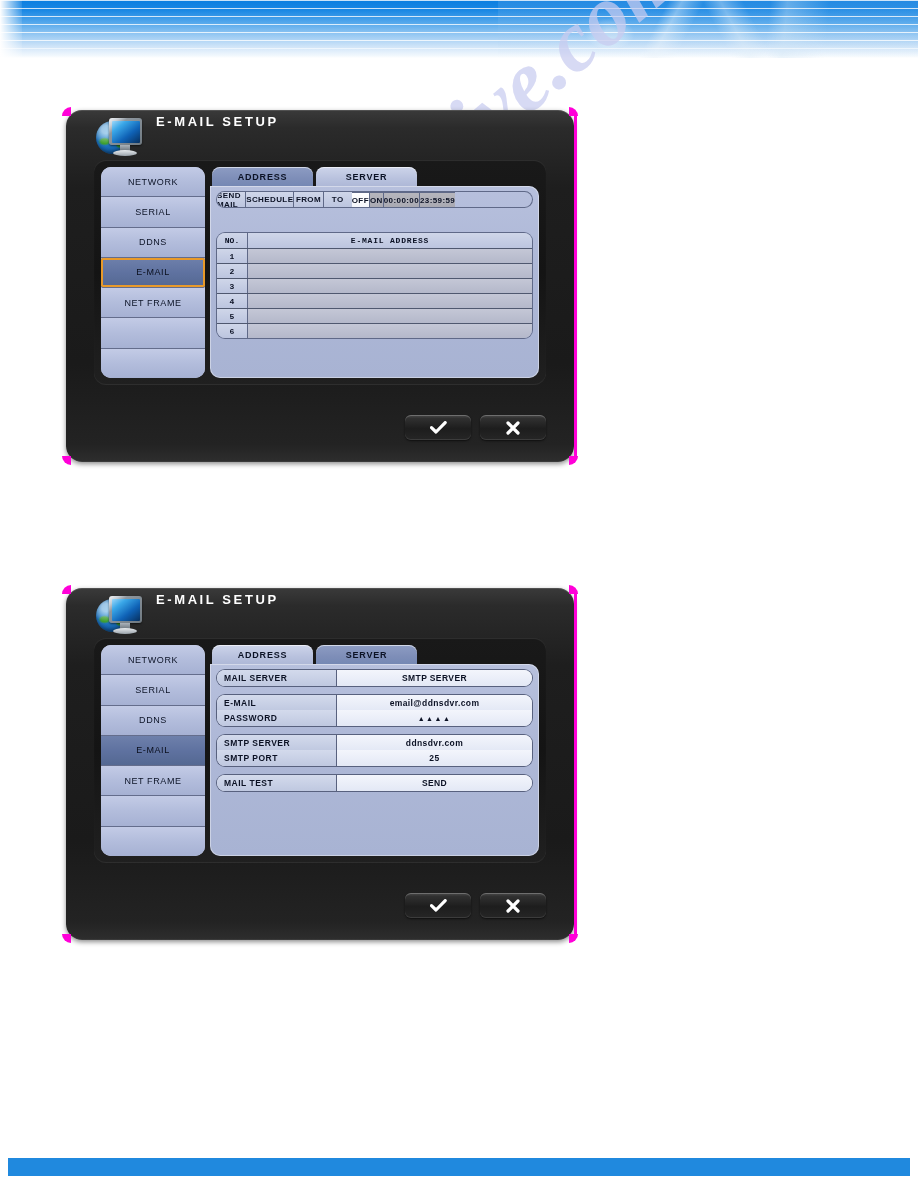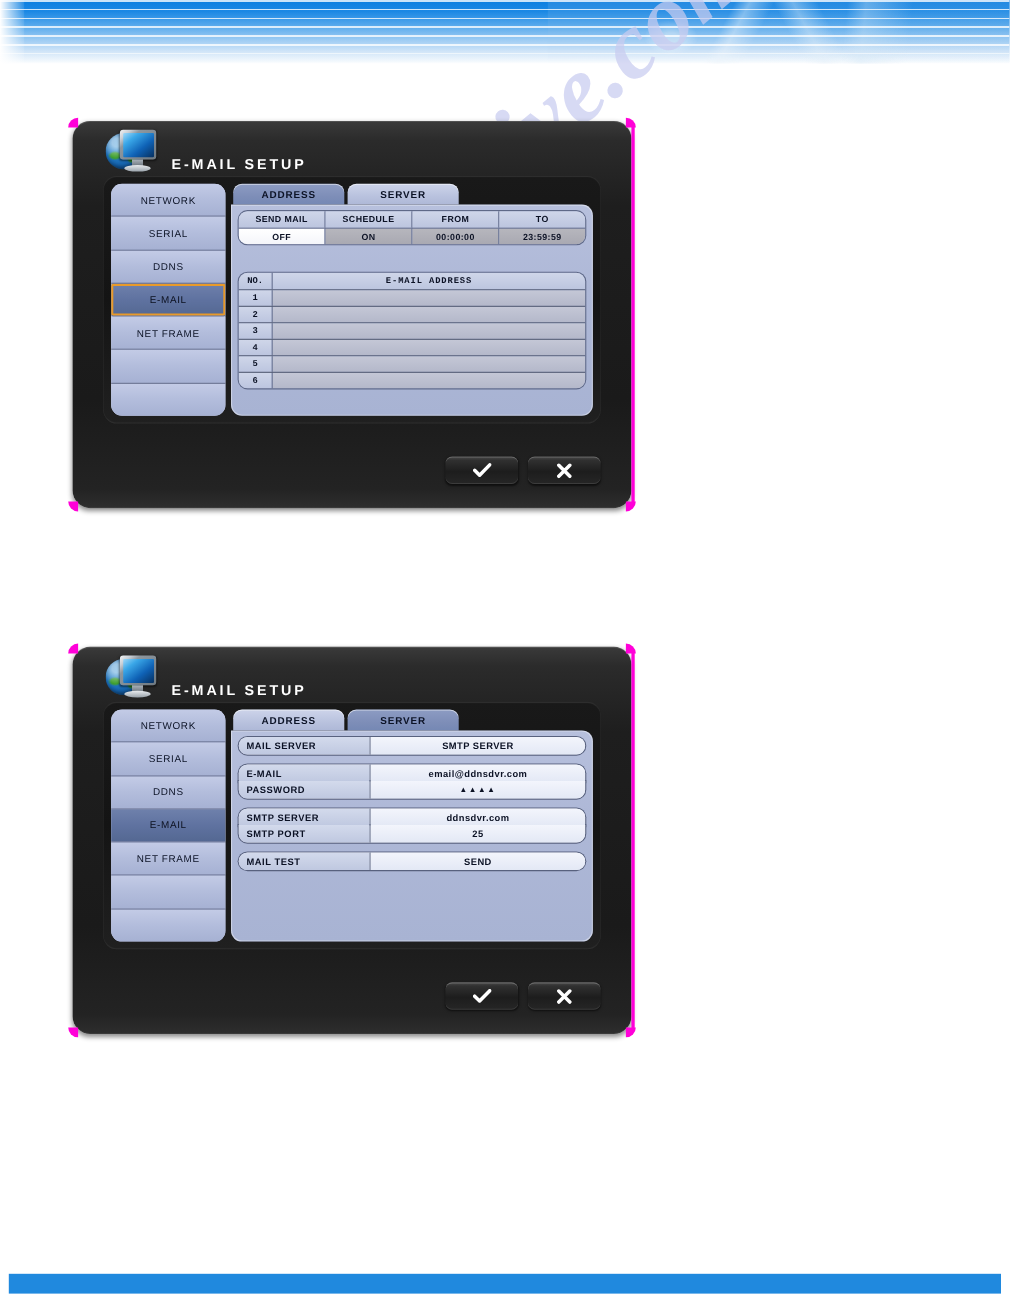--- a/index.html
+++ b/index.html
@@ -158,21 +158,21 @@
   }
   .monitor-base {
     position: absolute;
     left: 17px; top: 32px;
     width: 24px; height: 6px;
     border-radius: 50%;
     background: linear-gradient(to bottom, #e8ebee, #9aa3ab);
   }
   .dlg-title {
     position: absolute;
-    left: 90px; top: 32px;
+    left: 90px; top: 4px;
     font-size: 13px;
     font-weight: bold;
     color: #ffffff;
     letter-spacing: 2.6px;
   }
 
   
   .dlg-inner {
     position: absolute;
     left: 28px; top: 50px;
@@ -260,21 +260,21 @@
     display: flex;
     flex-direction: column;
   }
 
   
   .settings-grid {
     border-radius: 8px;
     overflow: hidden;
     box-shadow: 0 0 0 1px #5f6988;
     display: flex;
-    flex-direction: column;
+    flex-direction: row;
   }
   .sg-row { display: flex; height: 15px; }
   .sg-row + .sg-row { border-top: 1px solid #5f6988; }
   .sg-cell {
     flex: 1;
     display: flex;
     align-items: center;
     justify-content: center;
     font-size: 8px;
     font-weight: bold;

